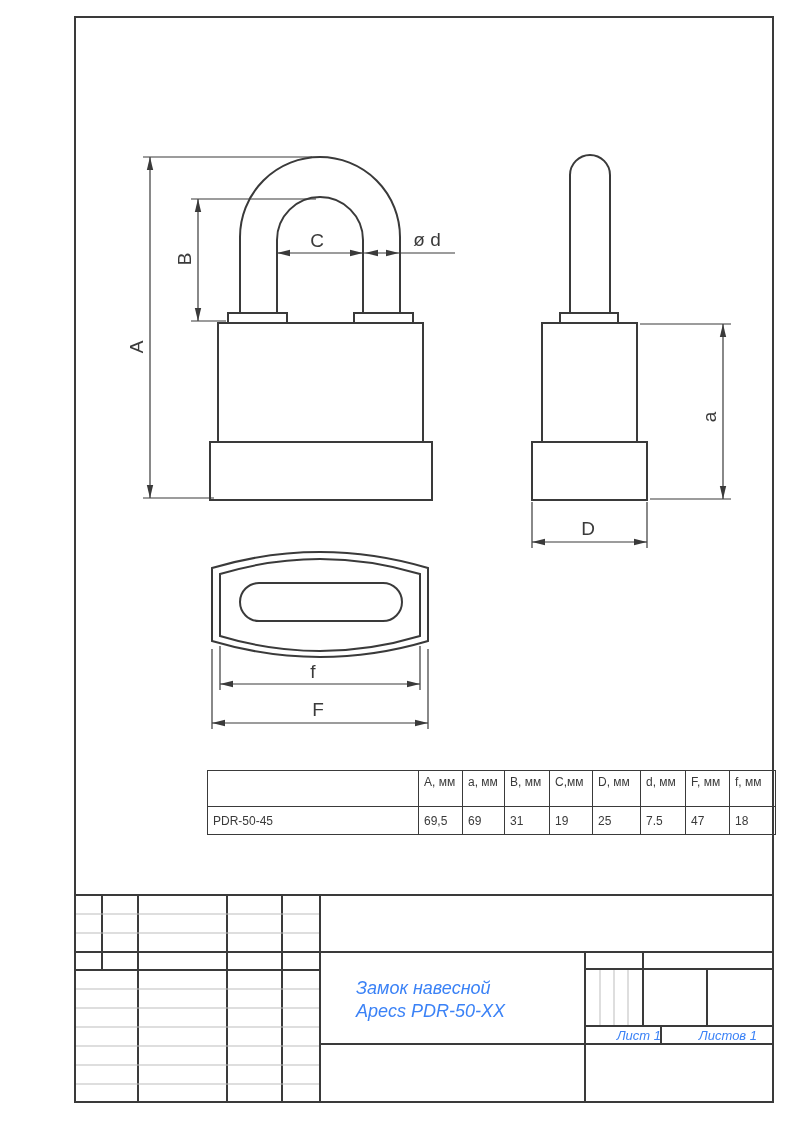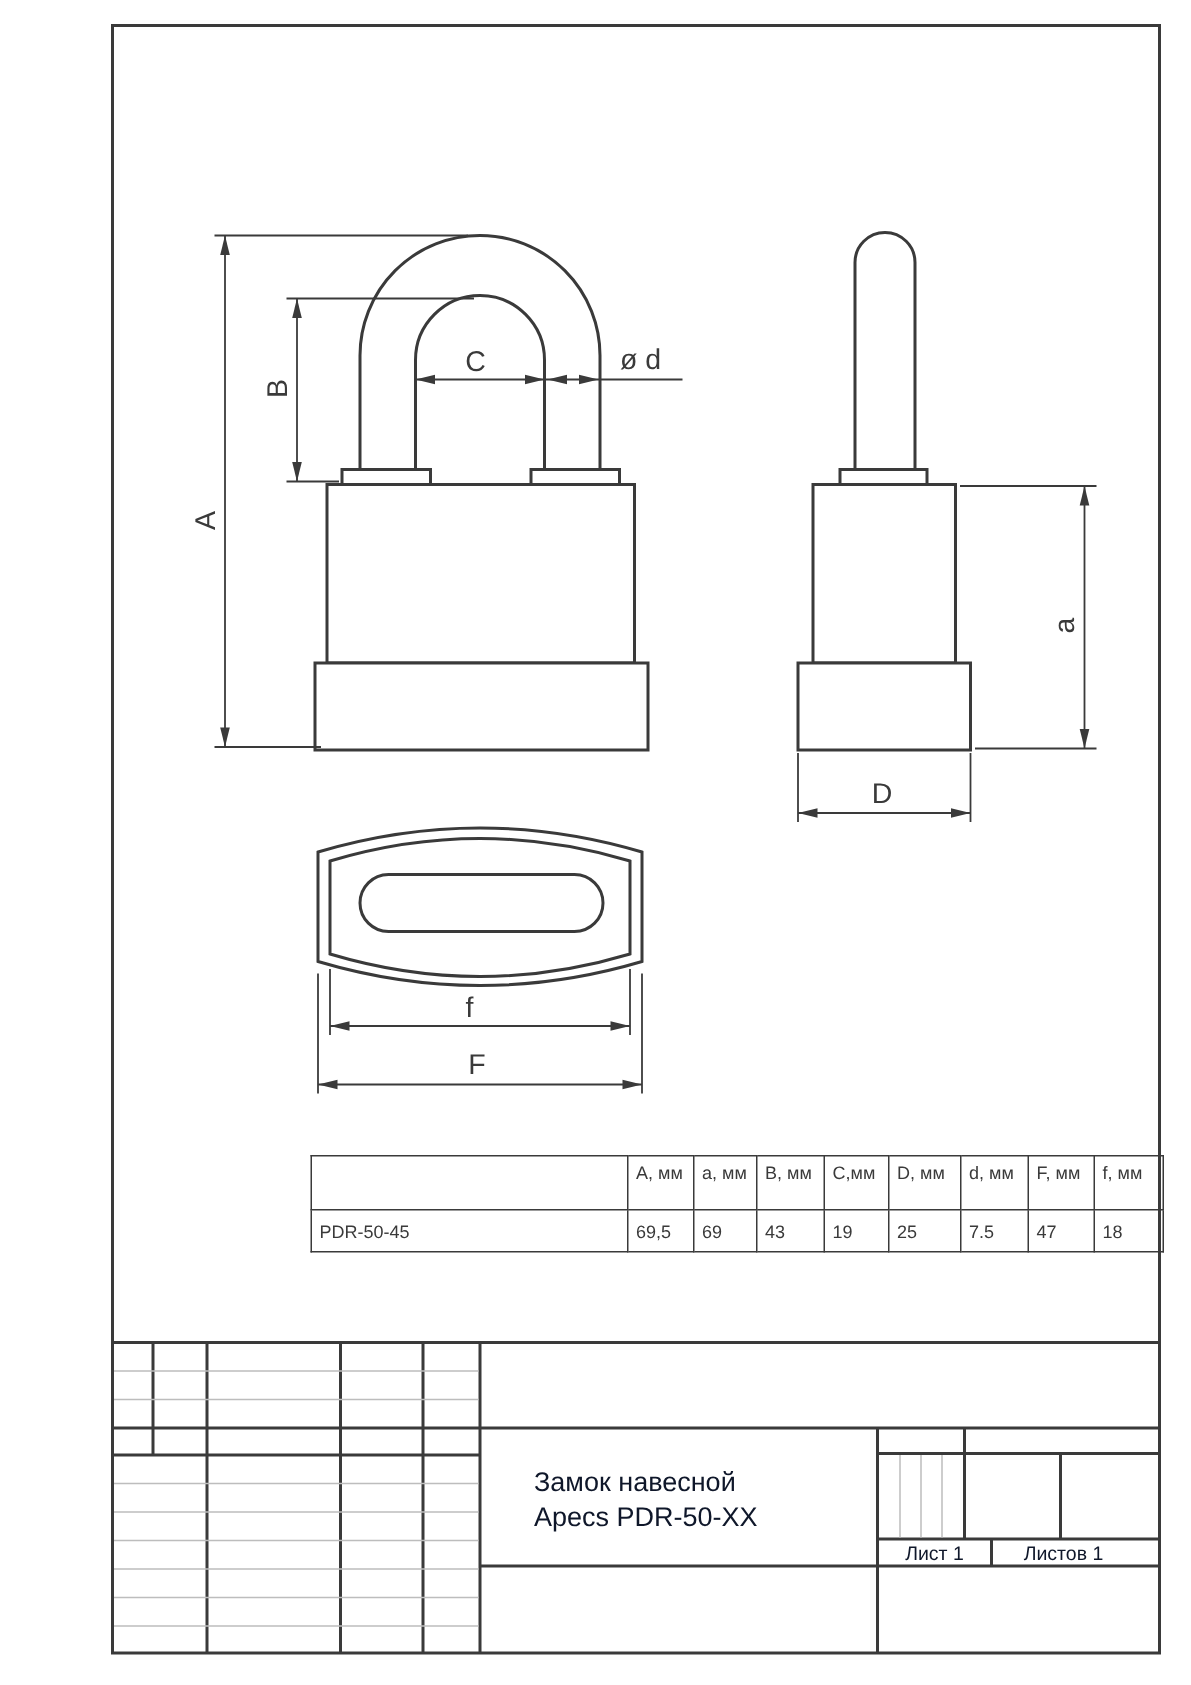--- a/index.html
+++ b/index.html
@@ -14,23 +14,23 @@
   .tb{stroke:#3a3a3a;stroke-width:2;}
   .tb-thin{stroke:#bdbdbd;stroke-width:1;}
 
   table.dims{position:absolute;left:207px;top:770px;width:568px;
              border-collapse:collapse;table-layout:fixed;font-size:12px;color:#3a3a3a;}
   table.dims td{border:1px solid #3a3a3a;padding:0 0 0 5px;vertical-align:middle;
                 overflow:hidden;white-space:nowrap;}
   table.dims tr.hdr td{height:31px;vertical-align:top;padding-top:4px;}
   table.dims tr.row td{height:27px;margin-top:32px;}
 
-  .tb-text{position:absolute;color:#0f172a;}
+  .tb-text{position:absolute;font-style:italic;color:#3b82f6;}
   .tb-title{left:356px;top:977px;font-size:18px;line-height:23px;}
-  .tb-sheet{top:1028px;font-size:13px;text-align:center;}
+  .tb-sheet{top:1028px;font-size:13px;text-align:right;}
 </style>
 </head>
 <body>
 
 <div class="page">
 
 <svg width="794" height="1123" viewBox="0 0 794 1123">
 
   <rect x="75" y="17" width="698" height="1085" class="outline"></rect>
 
@@ -173,21 +173,21 @@
     <td>C,мм</td>
     <td>D, мм</td>
     <td>d, мм</td>
     <td>F, мм</td>
     <td>f, мм</td>
   </tr>
   <tr class="row">
     <td>PDR-50-45</td>
     <td>69,5</td>
     <td>69</td>
-    <td>43</td>
+    <td>31</td>
     <td>19</td>
     <td>25</td>
     <td>7.5</td>
     <td>47</td>
     <td>18</td>
   </tr>
 </tbody>
     </table>
 
 <div class="tb-text tb-title">

